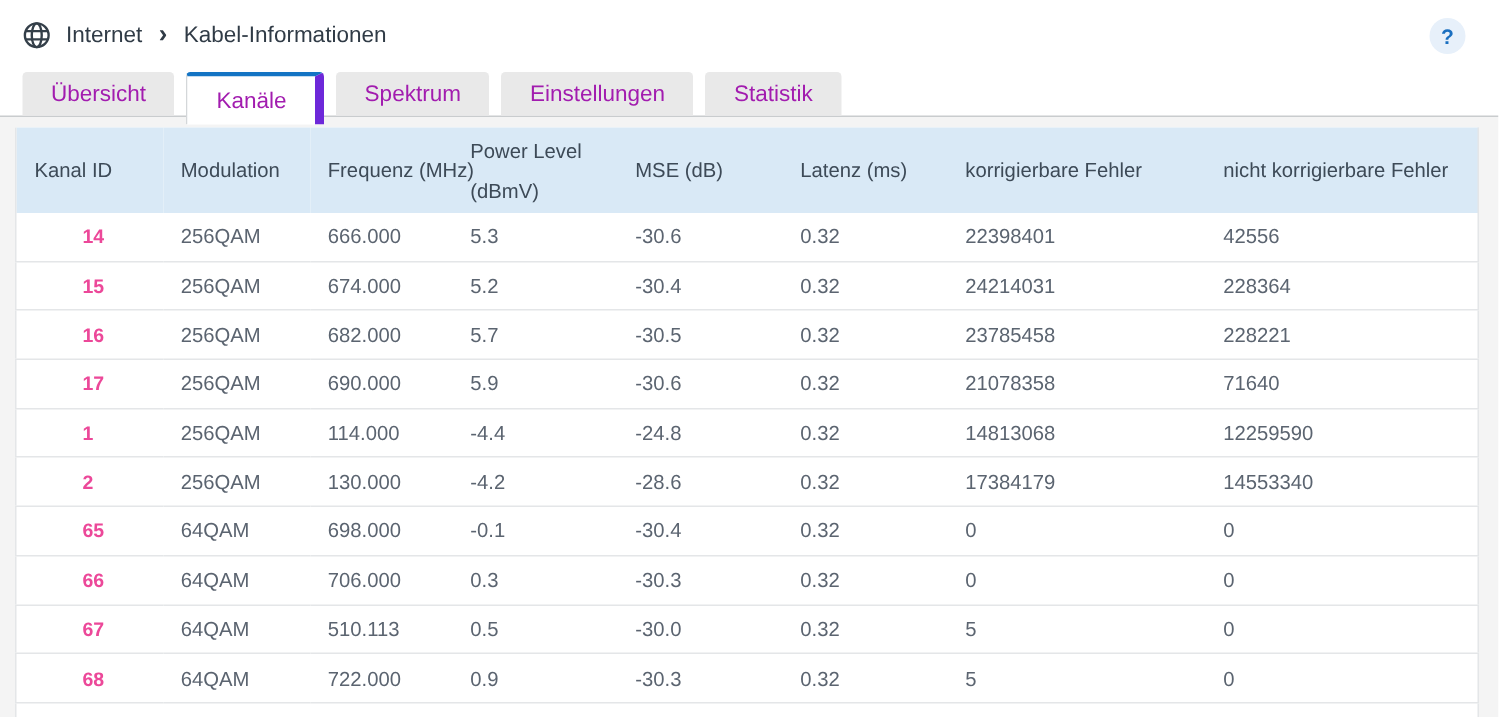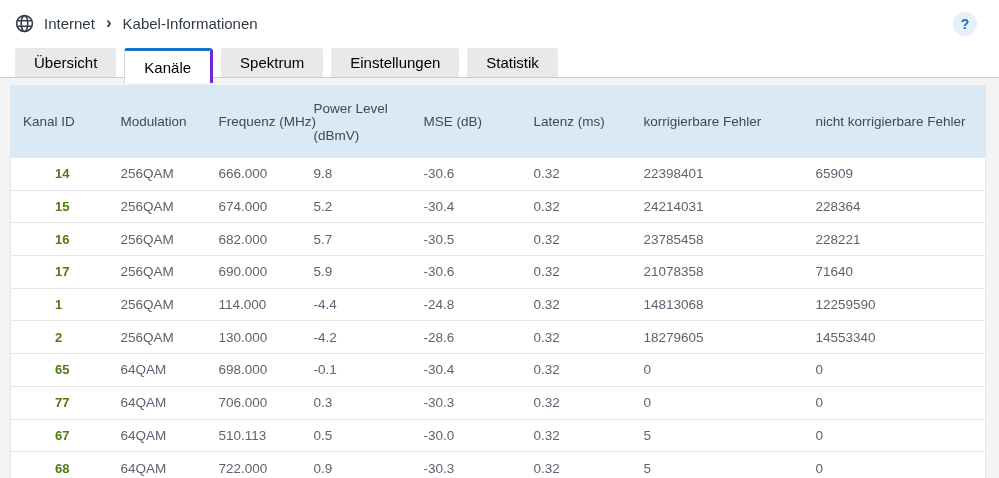--- a/index.html
+++ b/index.html
@@ -24,50 +24,50 @@
     font-family:inherit;display:flex;align-items:center;justify-content:center;cursor:pointer;
   }
   
   .tabbar{
     display:flex;align-items:flex-end;gap:8px;height:30px;
     padding-left:15px;border-bottom:1px solid #c9ccce;background:#fff;position:relative;
   }
   .tab{
     height:29px;box-sizing:border-box;display:flex;align-items:center;
     padding:0 19px;background:#e9e9e9;border-radius:3px 3px 0 0;
-    font-size:15px;color:#000000;cursor:pointer;white-space:nowrap;
+    font-size:15px;color:#a21caf;cursor:pointer;white-space:nowrap;
   }
   .tab.active{
     height:35px;margin-bottom:-6px;background:#fff;
-    border-top:3px solid #1474c4;border-left:1px solid #d4d7d9;border-right:3px solid #6d28d9;
+    border-top:3px solid #1474c4;border-left:1px solid #d4d7d9;border-right:6px solid #6d28d9;
     position:relative;z-index:2;
   }
   
   .content{
     background:#f4f4f4;box-sizing:border-box;height:401px;
     padding:7px 14px 0 10px;overflow:hidden;
   }
   table.channels{
     width:975px;border-collapse:collapse;table-layout:fixed;background:#fff;
     border-left:1px solid #e4e6e8;border-right:1px solid #e4e6e8;
   }
   table.channels col.c0{width:98px;}  table.channels col.c1{width:98px;}
   table.channels col.c2{width:95px;}  table.channels col.c3{width:110px;}
   table.channels col.c4{width:110px;} table.channels col.c5{width:110px;}
   table.channels col.c6{width:172px;} table.channels col.c7{width:182px;}
   table.channels th{
     background:#d9e9f6;color:#3d4a57;font-weight:normal;text-align:left;
-    font-size:13.5px;height:73px;line-height:27px;padding:0 0 0 12px;
+    font-size:13.5px;height:57px;line-height:27px;padding:0 0 0 12px;
     vertical-align:middle;white-space:pre;overflow:visible;
   }
   table.channels td{
     font-size:13.5px;color:#5b6470;height:31.7px;padding:0 0 0 12px;
     border-bottom:1px solid #e4e6e8;white-space:nowrap;vertical-align:middle;
   }
-  table.channels td:first-child{font-weight:bold;color:#4d7c0f;font-size:13px;padding-left:44px;}
+  table.channels td:first-child{font-weight:bold;color:#ec4899;font-size:13px;padding-left:44px;}
 </style>
 </head>
 <body>
 
 <div class="page">
 
   <header class="topbar">
     <div class="breadcrumb">
       <span class="globe">
         <svg width="19" height="19" viewBox="0 0 24 24" fill="none" stroke="#343f49" stroke-width="2">
@@ -114,25 +114,25 @@
             <th>Latenz (ms)</th>
             <th>korrigierbare Fehler</th>
             <th>nicht korrigierbare Fehler</th>
           </tr>
         </thead>
       <tbody id="tbody">
           <tr>
             <td>14</td>
             <td>256QAM</td>
             <td>666.000</td>
-            <td>9.8</td>
+            <td>5.3</td>
             <td>-30.6</td>
             <td>0.32</td>
             <td>22398401</td>
-            <td>65909</td>
+            <td>42556</td>
           </tr>
           <tr>
             <td>15</td>
             <td>256QAM</td>
             <td>674.000</td>
             <td>5.2</td>
             <td>-30.4</td>
             <td>0.32</td>
             <td>24214031</td>
             <td>228364</td>
@@ -167,35 +167,35 @@
             <td>14813068</td>
             <td>12259590</td>
           </tr>
           <tr>
             <td>2</td>
             <td>256QAM</td>
             <td>130.000</td>
             <td>-4.2</td>
             <td>-28.6</td>
             <td>0.32</td>
-            <td>18279605</td>
+            <td>17384179</td>
             <td>14553340</td>
           </tr>
           <tr>
             <td>65</td>
             <td>64QAM</td>
             <td>698.000</td>
             <td>-0.1</td>
             <td>-30.4</td>
             <td>0.32</td>
             <td>0</td>
             <td>0</td>
           </tr>
           <tr>
-            <td>77</td>
+            <td>66</td>
             <td>64QAM</td>
             <td>706.000</td>
             <td>0.3</td>
             <td>-30.3</td>
             <td>0.32</td>
             <td>0</td>
             <td>0</td>
           </tr>
           <tr>
             <td>67</td>

